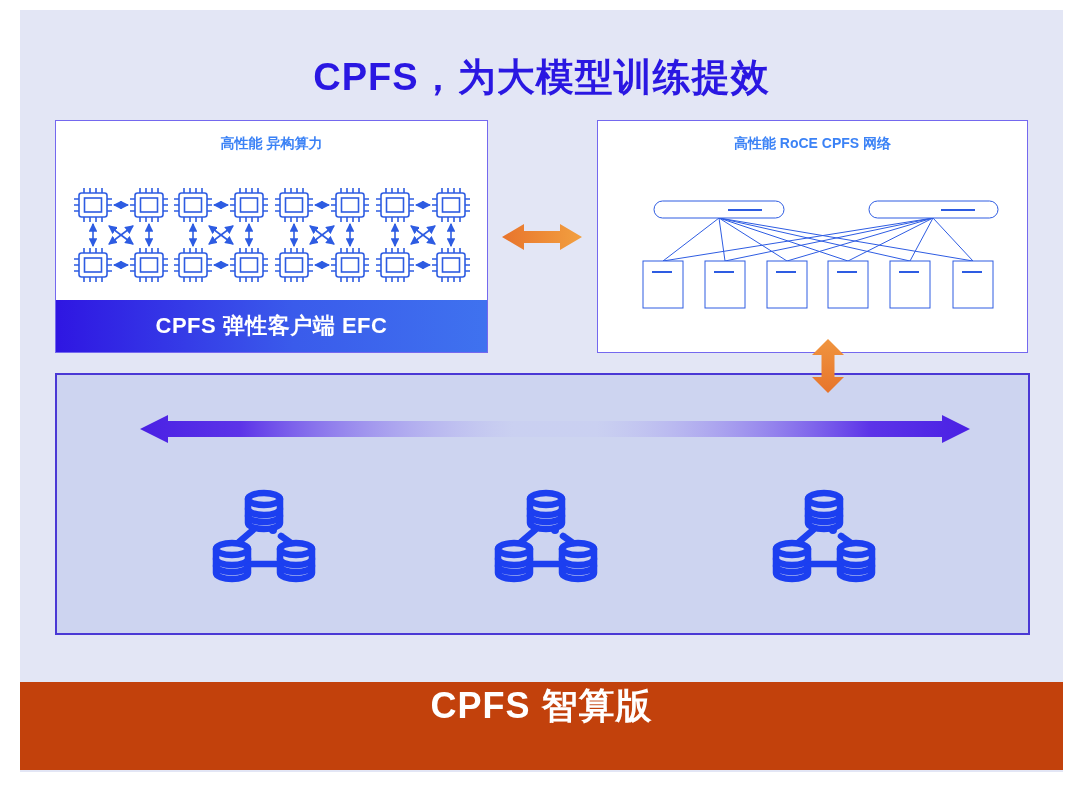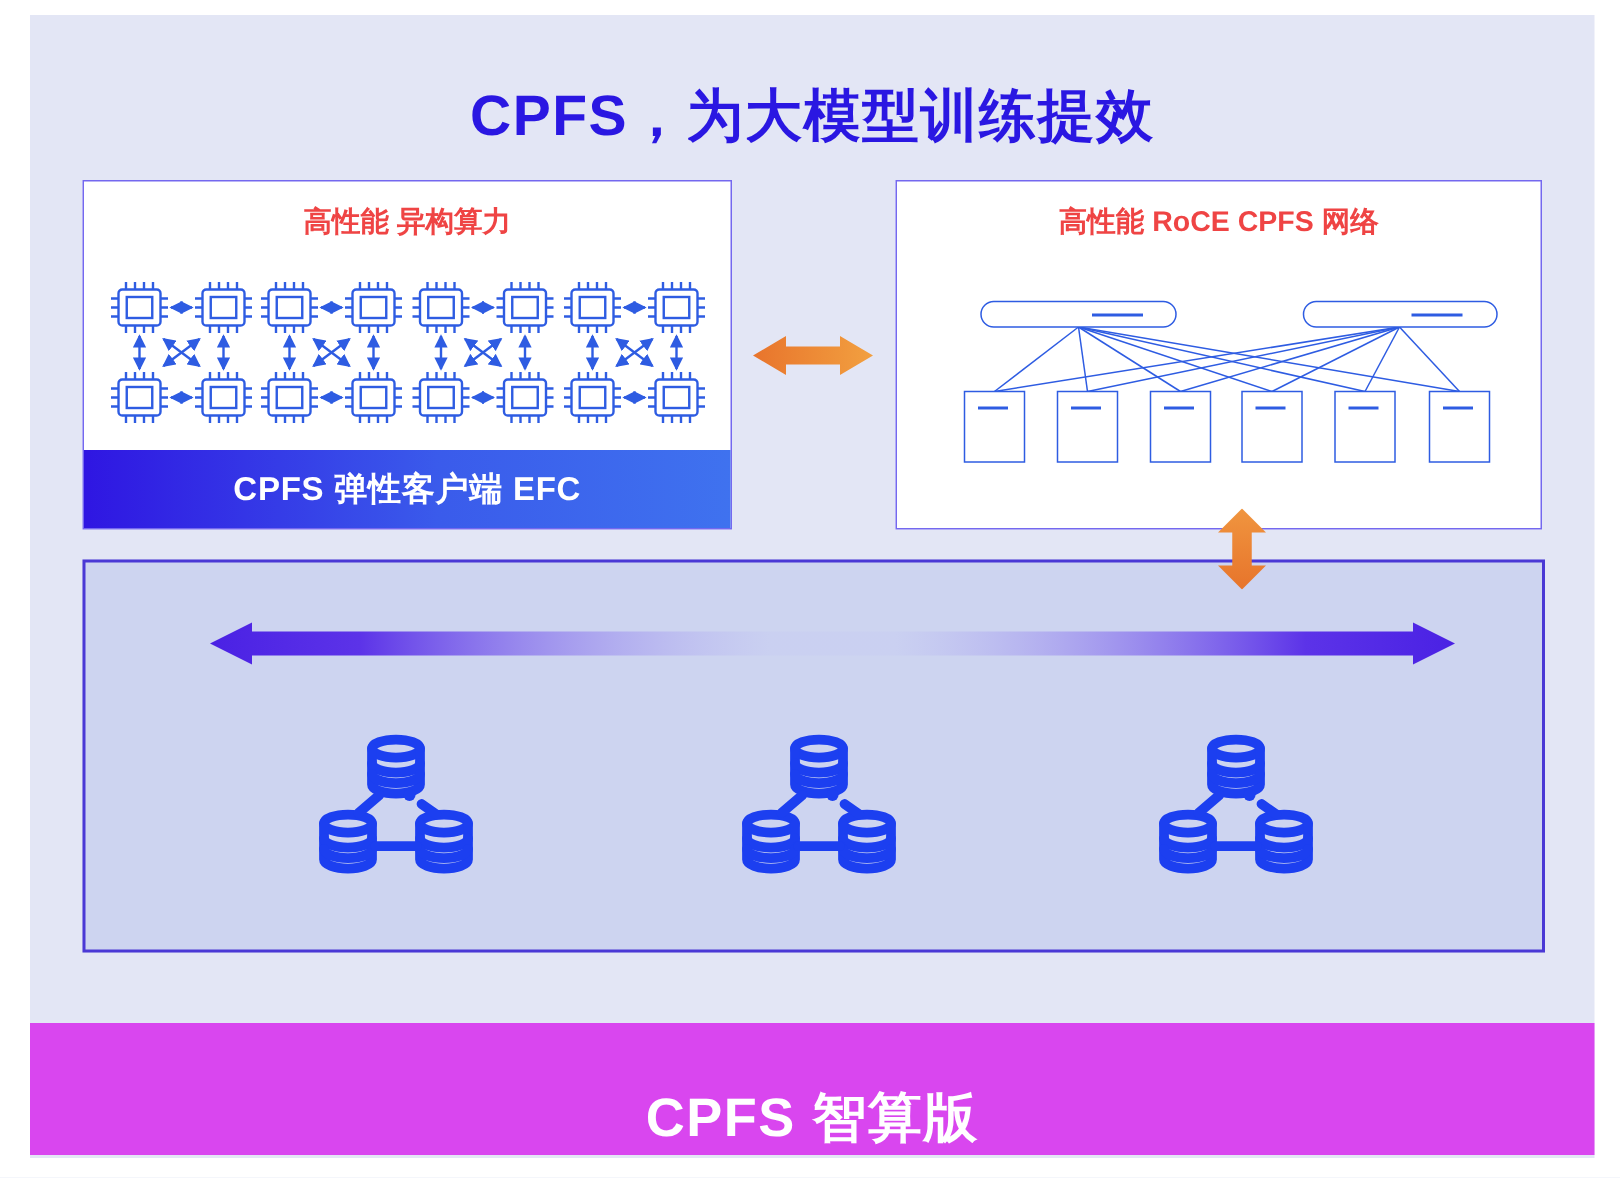--- a/index.html
+++ b/index.html
@@ -35,23 +35,23 @@
     background: #ffffff;
     border: 1.5px solid #7468ef;
   }
   .box-compute { left: 35px; top: 110px; width: 433px; height: 233px; }
   .box-network { left: 577px; top: 110px; width: 431px; height: 233px; }
   .box-title {
     position: absolute;
     left: 0; top: 14px;
     width: 100%;
     text-align: center;
-    font-size: 19px;
+    font-size: 14px;
     font-weight: bold;
-    color: #ef4444;
+    color: #3b82f6;
   }
   .gpu-grid-svg {
     position: absolute;
     left: 0; top: 58px;
     width: 430px; height: 115px;
   }
   .efc-bar {
     position: absolute;
     left: 0; right: 0; bottom: 0;
     height: 52px;
@@ -100,23 +100,23 @@
     top: 112px;
     width: 116px; height: 100px;
   }
   .cluster-1 { left: 149px; }
   .cluster-2 { left: 431px; }
   .cluster-3 { left: 709px; }
   .footer-bar {
     position: absolute;
     left: 20px; top: 682px;
     width: 1043px; height: 88px;
-    background: #d946ef;
+    background: #c2410c;
     display: flex;
-    align-items: flex-end;
+    align-items: flex-start;
     justify-content: center;
   }
   .footer-label {
     color: #ffffff;
     font-size: 36px;
     font-weight: bold;
     letter-spacing: 1px;
   }
   .svg-defs { position: absolute; width: 0; height: 0; }
 </style>

